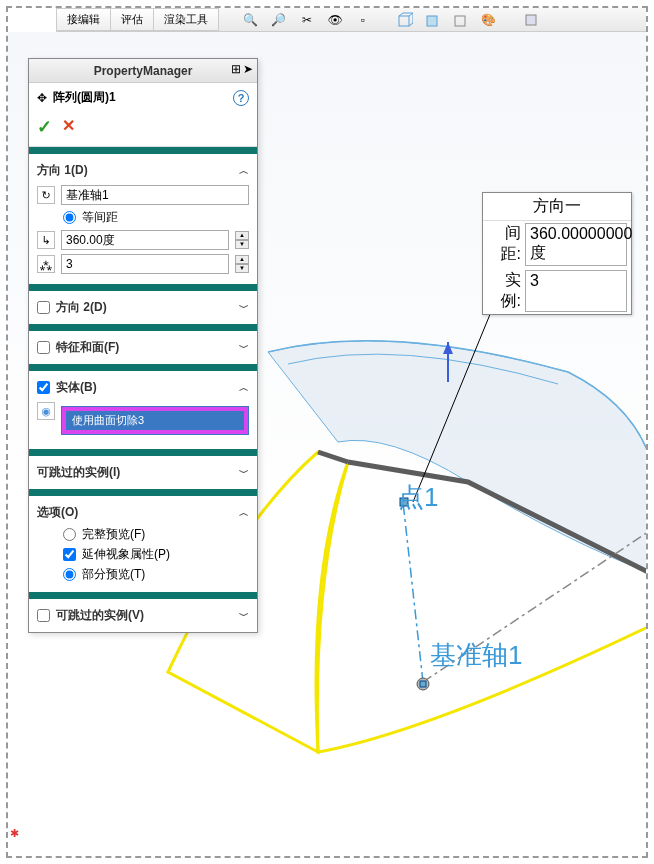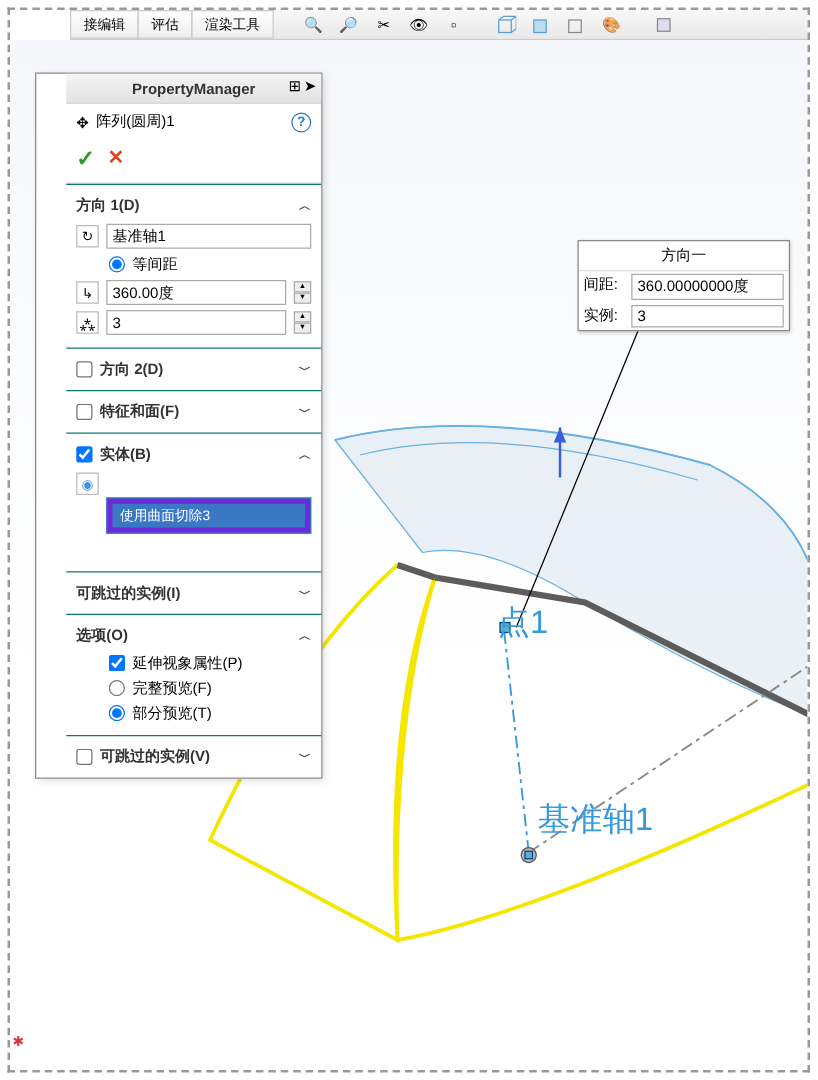--- a/index.html
+++ b/index.html
@@ -2,46 +2,46 @@
 <html><head>
 <meta charset="utf-8">
 <style>
 * { box-sizing: border-box; margin: 0; padding: 0; }
 body { font-family: "Microsoft YaHei", Arial, sans-serif; font-size: 12px; background: #fff; width: 654px; height: 864px; position: relative; overflow: hidden; }
 .frame-border { position: absolute; inset: 6px; border: 2px dashed #999; pointer-events: none; z-index: 100; }
 .topbar { position: absolute; top: 8px; left: 8px; right: 8px; height: 24px; display: flex; align-items: center; background: linear-gradient(#f8f8f8,#e8e8e8); border-bottom: 1px solid #ccc; margin-left: 48px; }
 .tab { padding: 3px 10px; border: 1px solid #ccc; background: linear-gradient(#fff,#eee); margin-right: -1px; font-size: 11px; cursor: pointer; }
 .toolbar-icon { width: 20px; height: 20px; margin: 0 3px; display: inline-flex; align-items: center; justify-content: center; }
 .viewport { position: absolute; top: 32px; left: 8px; right: 8px; bottom: 8px; background: linear-gradient(to bottom, #f5f7fa 0%, #fff 60%); overflow: hidden; }
-.pm-panel { position: absolute; top: 58px; left: 28px; width: 230px; background: #fff; border: 1px solid #888; box-shadow: 2px 2px 6px rgba(0,0,0,.15); z-index: 50; padding-left: 24px; }
+.pm-panel { position: absolute; top: 58px; left: 28px; width: 230px; background: #fff; border: 1px solid #888; box-shadow: 2px 2px 6px rgba(0,0,0,.15); z-index: 50; }
 .pm-titlebar { background: linear-gradient(#f5f5f5,#e2e2e2); height: 24px; display: flex; align-items: center; justify-content: center; position: relative; border-bottom: 1px solid #ccc; }
 .pm-titlebar .title { font-weight: bold; color: #333; }
 .pm-titlebar .pin { position: absolute; right: 4px; top: 3px; display:flex; gap:2px; }
 .pm-feature { padding: 6px 8px; display: flex; align-items: center; gap: 6px; }
 .pm-feature .help { margin-left: auto; width: 16px; height: 16px; border: 1px solid #2a7abf; border-radius: 50%; color: #2a7abf; display: flex; align-items: center; justify-content: center; font-weight: bold; font-size: 11px; }
 .pm-actions { padding: 4px 8px 8px; display: flex; gap: 10px; border-bottom: 1px solid #ddd; }
 .ok { color: #2a9d2a; font-size: 18px; font-weight: bold; }
 .cancel { color: #d42; font-size: 16px; font-weight: bold; }
-.section { border-top: 1px solid #0f766e; padding: 6px 8px; }
+.section { border-top: 7px solid #0f766e; padding: 6px 8px; }
 .section-header { display: flex; align-items: center; font-weight: bold; color: #333; cursor: pointer; padding: 2px 0; }
 .chev { margin-left: auto; font-size: 10px; color: #555; }
 .row { display: flex; align-items: center; gap: 6px; margin: 4px 0; }
 .box { border: 1px solid #aaa; background: #fff; padding: 2px 4px; flex: 1; height: 20px; display: flex; align-items: center; }
 .icon-sq { width: 18px; height: 18px; border: 1px solid #bbb; background: #fff; display: flex; align-items: center; justify-content: center; font-size: 11px; }
 .radio-row { display: flex; align-items: center; gap: 6px; margin: 3px 0 3px 26px; }
 input[type=radio], input[type=checkbox] { margin: 0; }
-.select-box { border: 1px solid #3a78c4; background: #6d28d9; padding: 4px; margin: 20px 0; min-height: 24px; }
+.select-box { border: 1px solid #3a78c4; background: #d946ef; padding: 4px; margin: 4px 0; min-height: 24px; }
 .select-item { background: #3a78c4; color: #fff; padding: 2px 6px; font-size: 11px; }
 .spin { display: flex; flex-direction: column; width: 14px; }
 .spin div { border: 1px solid #aaa; height: 9px; font-size: 6px; text-align: center; line-height: 6px; background: #eee; }
-.callout-box { position: absolute; right: 22px; top: 192px; border: 1px solid #888; background: #fff; box-shadow: 1px 1px 3px rgba(0,0,0,.2); z-index: 40; font-size: 12px; }
+.callout-box { position: absolute; right: 22px; top: 192px; border: 1px solid #888; background: #fff; box-shadow: 1px 1px 3px rgba(0,0,0,.2); z-index: 40; font-size: 16px; }
 .callout-title { text-align: center; padding: 3px 24px; border-bottom: 1px solid #ddd; }
 .callout-row { display: flex; padding: 2px 4px; gap: 4px; }
-.callout-row .lbl { width: 34px; text-align: left; }
-.callout-row .val { border: 1px solid #aaa; padding: 1px 4px; width: 122px; background: #fff; }
+.callout-row .lbl { width: 34px; text-align: right; }
+.callout-row .val { border: 1px solid #aaa; padding: 1px 4px; width: 102px; background: #fff; }
 .label3d { position: absolute; color: #3a9ad9; font-size: 26px; z-index: 30; }
 svg.scene { position: absolute; inset: 0; width: 100%; height: 100%; z-index: 10; }
 </style>
 </head>
 <body>
 
 <div class="frame-border"></div>
 
 <div class="topbar">
   <div class="tab">接编辑</div>
@@ -119,21 +119,21 @@
 <div class="pm-panel">
   <div class="pm-titlebar">
     <span class="title">PropertyManager</span>
     <span class="pin">
       <span>⊞</span>
       <span>➤</span>
     </span>
   </div>
   <div class="pm-feature">
     <span>✥</span>
-    <span style="font-weight:normal">阵列(圆周)1</span>
+    <span style="font-weight:bold">阵列(圆周)1</span>
     <span class="help">?</span>
   </div>
   <div class="pm-actions">
     <span class="ok">✓</span>
     <span class="cancel">✕</span>
   </div>
 
   <div class="section">
     <div class="section-header">
         <span>方向 1(D)</span>
@@ -197,28 +197,28 @@
         <span>可跳过的实例(I)</span>
         <span class="chev">﹀</span>
       </div>
   </div>
   <div class="section">
     <div class="section-header">
         <span>选项(O)</span>
         <span class="chev">︿</span>
       </div>
     <div class="radio-row">
+        <input type="radio" style="">
+        <span>完整预览(F)</span>
+      </div>
+    <div class="radio-row">
         <input type="checkbox" checked="" style="">
         <span>延伸视象属性(P)</span>
       </div>
     <div class="radio-row">
-        <input type="radio" style="">
-        <span>完整预览(F)</span>
-      </div>
-    <div class="radio-row">
         <input type="radio" checked="" style="">
         <span>部分预览(T)</span>
       </div>
   </div>
   <div class="section" style="border-bottom:none">
     <div class="section-header">
         <input type="checkbox" style="margin-right: 6px;">
         <span>可跳过的实例(V)</span>
         <span class="chev">﹀</span>
       </div>

